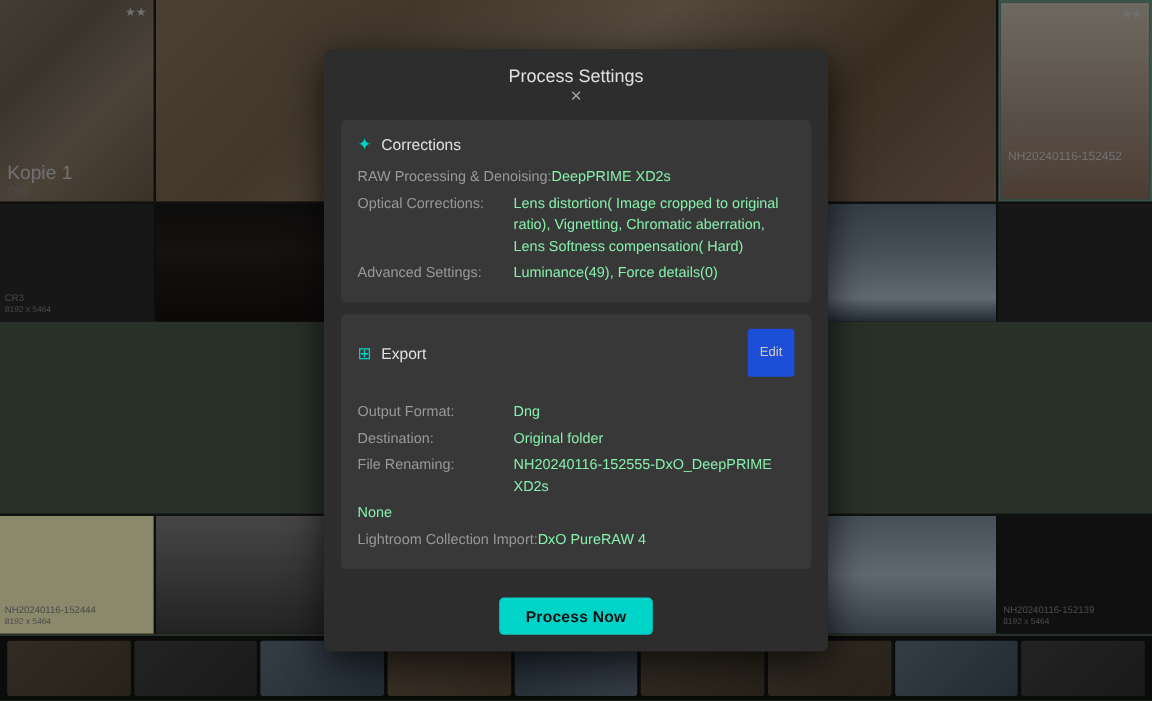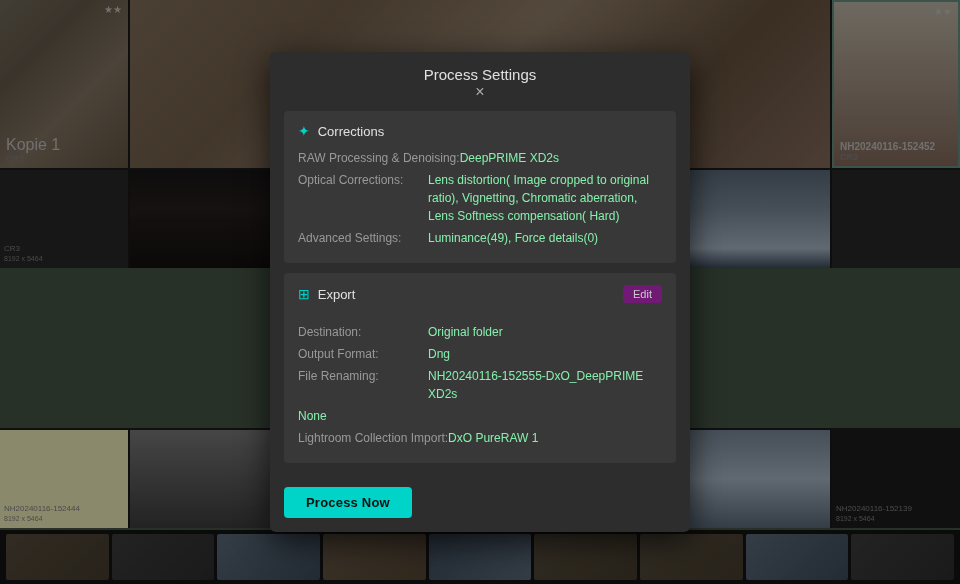--- a/index.html
+++ b/index.html
@@ -95,25 +95,25 @@
     }
 
     .section-header-row {
       display: flex;
       justify-content: space-between;
       align-items: center;
       margin-bottom: 10px;
     }
 
     .edit-btn {
-      background: #701a75;
+      background: #1d4ed8;
       color: #ccc;
       border: none;
       border-radius: 3px;
-      padding: 3px 10px;
+      padding: 14px 10px;
       font-size: 11px;
       cursor: pointer;
     }
 
     
     .info-row {
       display: flex;
       margin-bottom: 4px;
       font-size: 12px;
       line-height: 1.5;
@@ -126,21 +126,21 @@
     }
 
     .info-value {
       color: #86efac;
       flex: 1;
     }
 
     
     .dialog-footer {
       display: flex;
-      justify-content: flex-start;
+      justify-content: center;
       padding: 10px 14px 14px;
     }
 
     .process-btn {
       background: #00d4c8;
       color: #111;
       border: none;
       border-radius: 4px;
       padding: 8px 22px;
       font-size: 13px;
@@ -313,21 +313,21 @@
   <div class="top-row">
     <div class="tr-left">
       <div style="position:absolute;bottom:4px;left:6px;">
         <div style="color:#ccc;font-size:16px;">Kopie 1</div>
         <div style="color:#888;font-size:9px;">CR3</div>
       </div>
       <div style="position:absolute;top:4px;right:6px;color:#ccc;font-size:10px;">★★</div>
     </div>
     <div class="tr-main"></div>
     <div style="width:128px;background:linear-gradient(180deg,#c8c0b0 0%,#8a7060 100%);border:2px solid #6a9a8a;position:relative;">
-      <div style="position:absolute;bottom:4px;left:6px;font-weight:bold;">
+      <div style="position:absolute;bottom:20px;left:6px;">
         <div style="color:#ccc;font-size:10px;">NH20240116-152452</div>
         <div style="color:#888;font-size:9px;">CR3</div>
       </div>
       <div style="position:absolute;top:4px;right:6px;color:#ccc;font-size:10px;">★★</div>
     </div>
   </div>
 
   <div class="info-strip" style="top: 168px;">
     <div class="dots">
       <div class="dot"></div>
@@ -443,41 +443,41 @@
         <div class="section-header" style="margin-bottom:0;">
           <span class="section-icon">⊞</span>
           <span class="section-title">Export</span>
         </div>
         <button class="edit-btn">Edit</button>
       </div>
 
       <div style="height:10px;"></div>
 
       <div class="info-row">
+        <span class="info-label">Output Format:</span>
+        <span class="info-value">Dng</span>
+      </div>
+
+      <div class="info-row">
         <span class="info-label">Destination:</span>
         <span class="info-value">Original folder</span>
       </div>
 
       <div class="info-row">
-        <span class="info-label">Output Format:</span>
-        <span class="info-value">Dng</span>
-      </div>
-
-      <div class="info-row">
         <span class="info-label">File Renaming:</span>
         <span class="info-value">NH20240116-152555-DxO_DeepPRIME XD2s</span>
       </div>
 
       <div class="info-row">
         <span class="info-value">None</span>
       </div>
 
       <div class="info-row">
         <span class="info-label">Lightroom Collection Import:</span>
-        <span class="info-value">DxO PureRAW 1</span>
+        <span class="info-value">DxO PureRAW 4</span>
       </div>
     </div>
 
   </div>
 
   <div class="dialog-footer">
     <button class="process-btn">Process Now</button>
   </div>
 </div>
 

